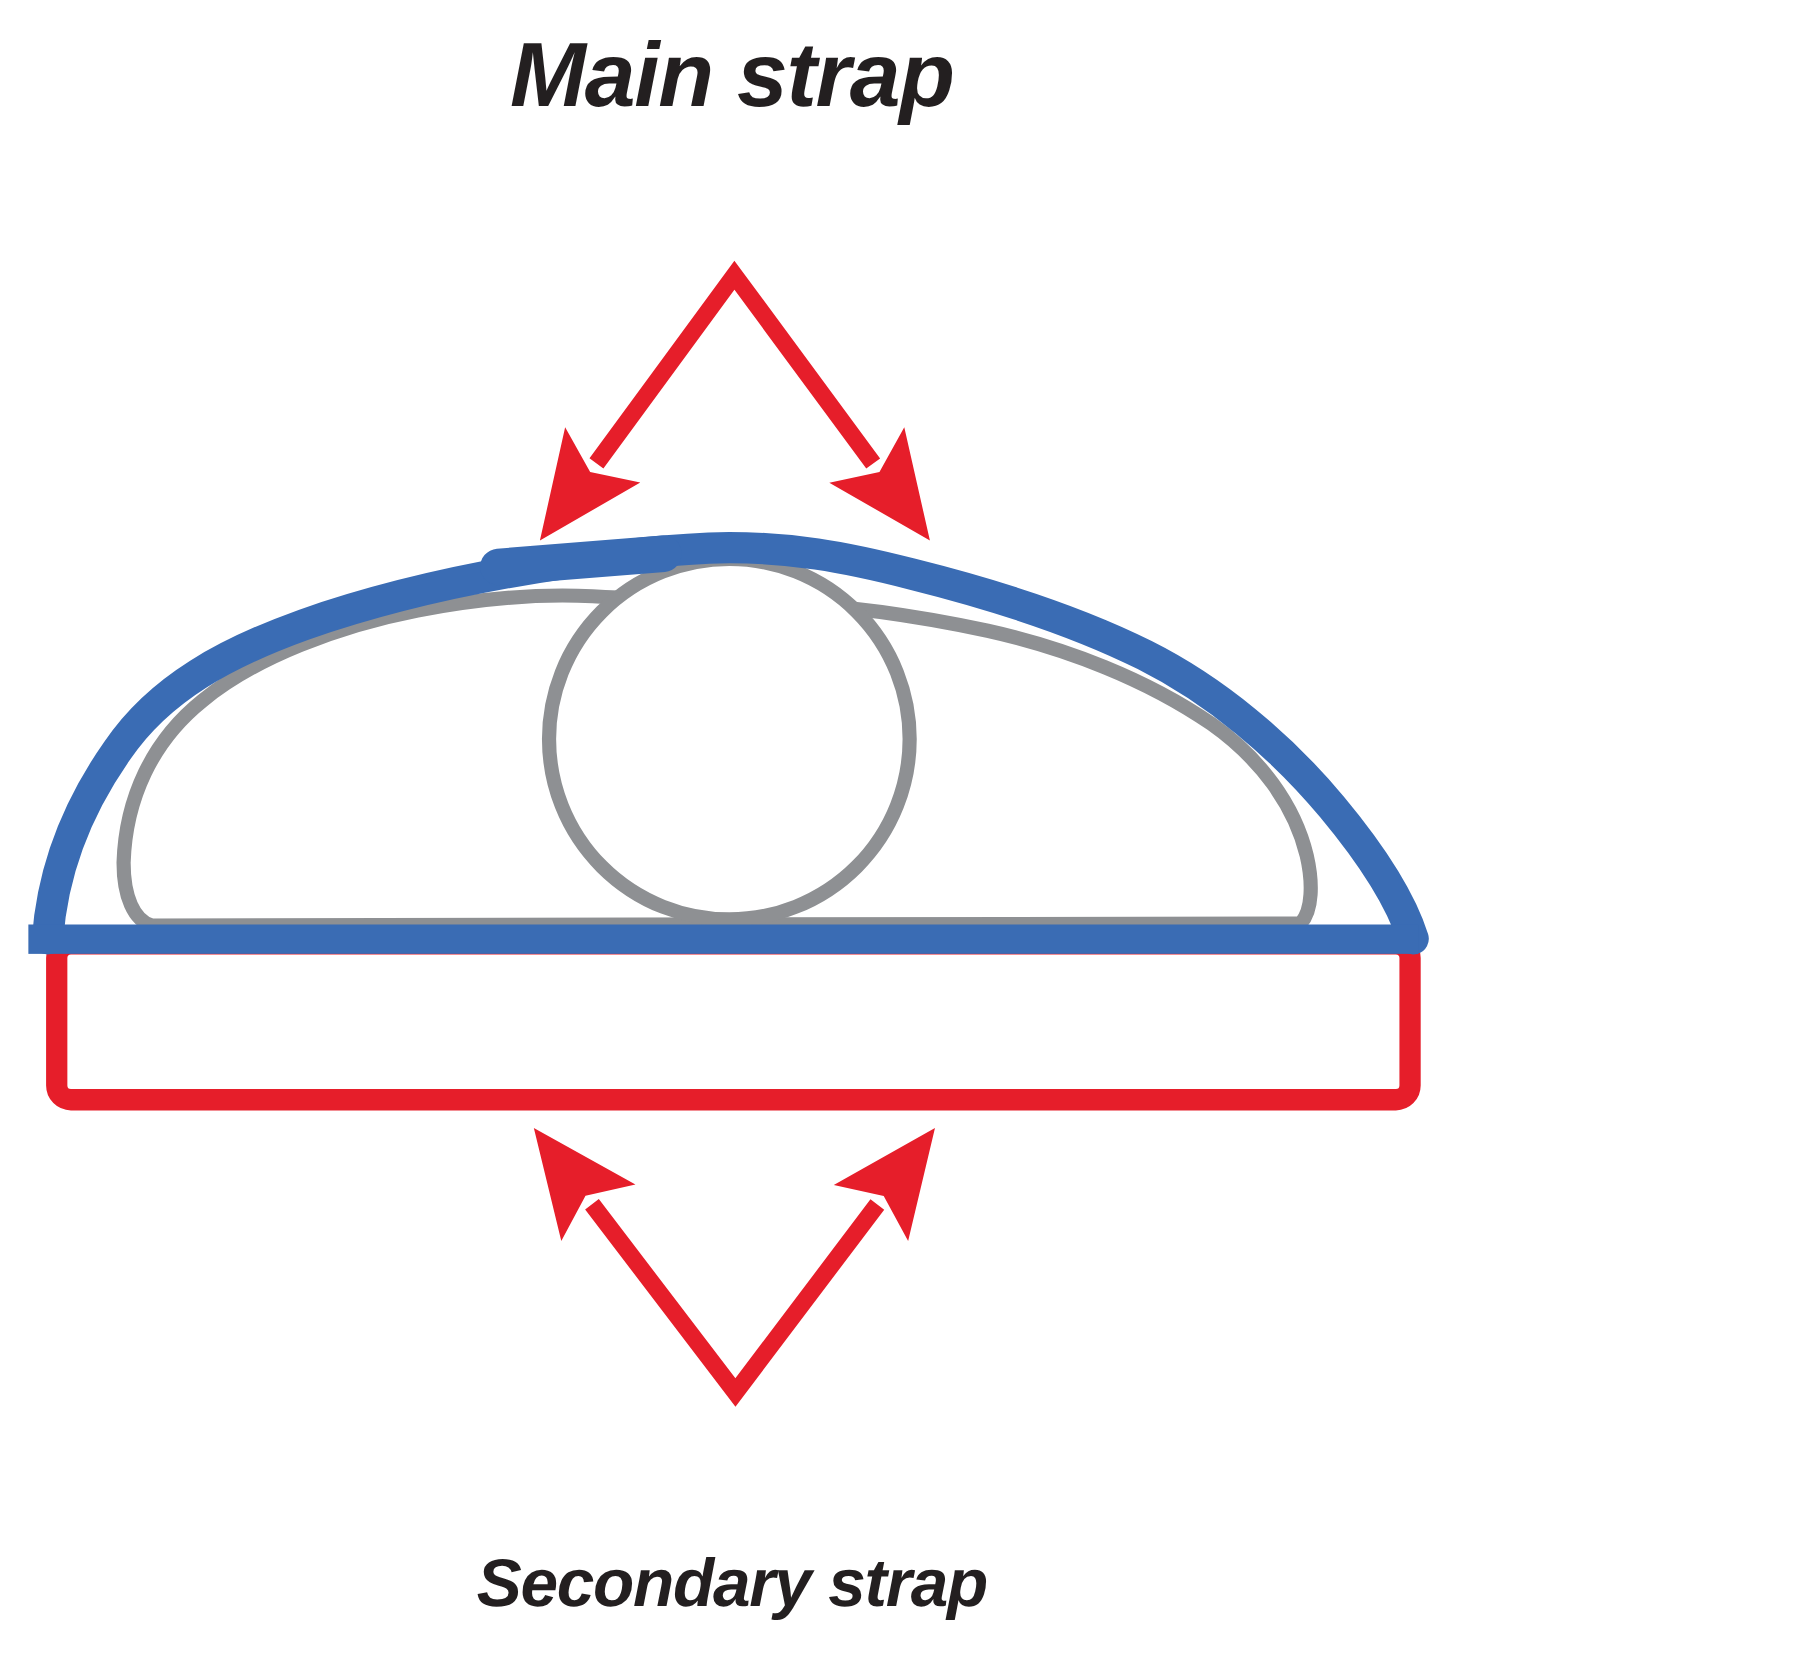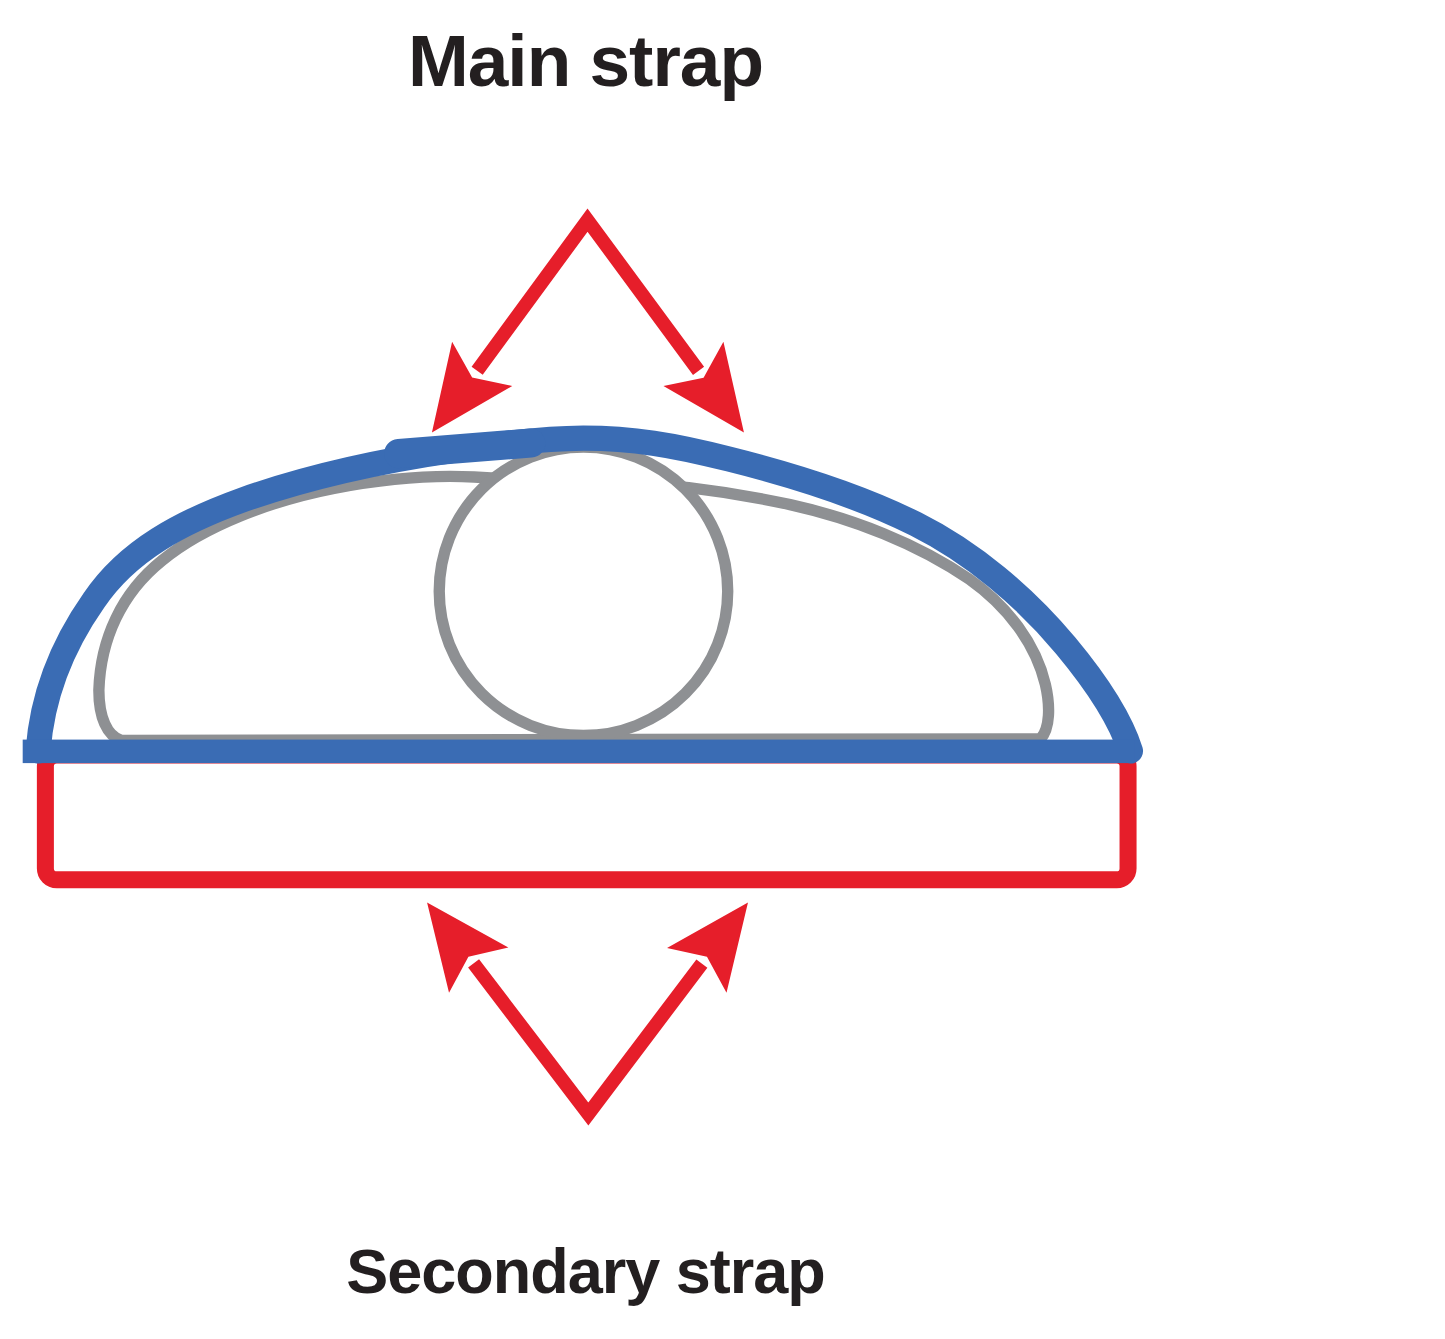--- a/index.html
+++ b/index.html
@@ -2,34 +2,35 @@
 <html style="--main-strap-blue: #3a6cb4; --secondary-strap-red: #e61e2a; --load-outline-gray: #8e9093; --label-black: #231f20; --background-white: #ffffff;"><head>
 <meta charset="utf-8">
 <style>
   html,body{margin:0;padding:0;background:#fff;}
   .canvas{
     position:relative;
     width:1171px;height:1339px;
     background:var(--background-white,#fff);
     font-family:"Liberation Sans", sans-serif;
     overflow:hidden;
+    font-style:italic;
   }
   .diagram-svg{position:absolute;left:0;top:0;width:100%;height:100%;}
   .label{
     position:absolute;left:0;right:0;
     text-align:center;
     font-weight:bold;
     color:var(--label-black,#231f20);
     letter-spacing:-1px;
     white-space:nowrap;
     line-height:1;
   }
   .label-top{top:24px;font-size:73px;}
   .label-table{top:828px;font-size:75px;}
-  .label-bottom{top:1240px;font-size:63px;}
+  .label-bottom{top:1240px;font-size:54px;}
 
   .stroke-red{stroke:var(--secondary-strap-red,#e61e2a);}
   .fill-red{fill:var(--secondary-strap-red,#e61e2a);}
   .stroke-blue{stroke:var(--main-strap-blue,#3a6cb4);}
   .fill-blue{fill:var(--main-strap-blue,#3a6cb4);}
   .stroke-gray{stroke:var(--load-outline-gray,#8e9093);}
 </style>
 </head>
 <body>
 

